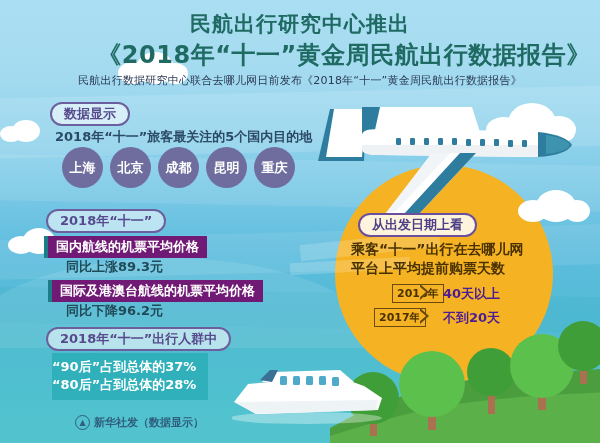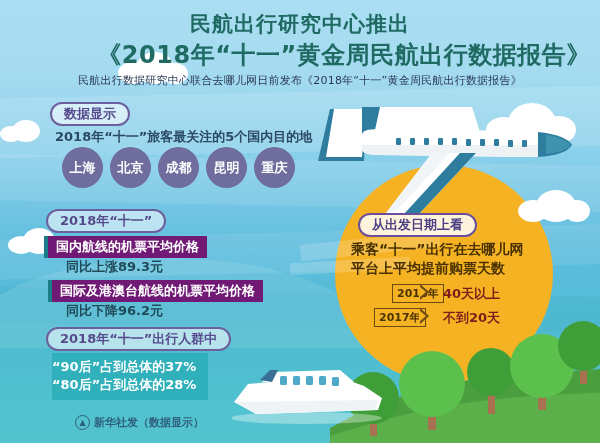--- a/index.html
+++ b/index.html
@@ -141,21 +141,21 @@
     border-bottom:8px solid transparent;
     border-left:9px solid #6b4a10;
   }
   .tag-arrow-in{
     position:absolute;width:0;height:0;
     border-top:6px solid transparent;
     border-bottom:6px solid transparent;
     border-left:7px solid #f5b323;
   }
   .tag-val{
-    position:absolute;color:#7f1d1d;font-weight:bold;font-size:13px;
+    position:absolute;color:#4c1d95;font-weight:bold;font-size:13px;
     white-space:nowrap;
   }
 
   
   .credit{
     position:absolute;left:75px;top:415px;
     display:flex;align-items:center;gap:4px;
     color:#2f5f7c;font-size:11px;font-weight:bold;
     white-space:nowrap;
   }

